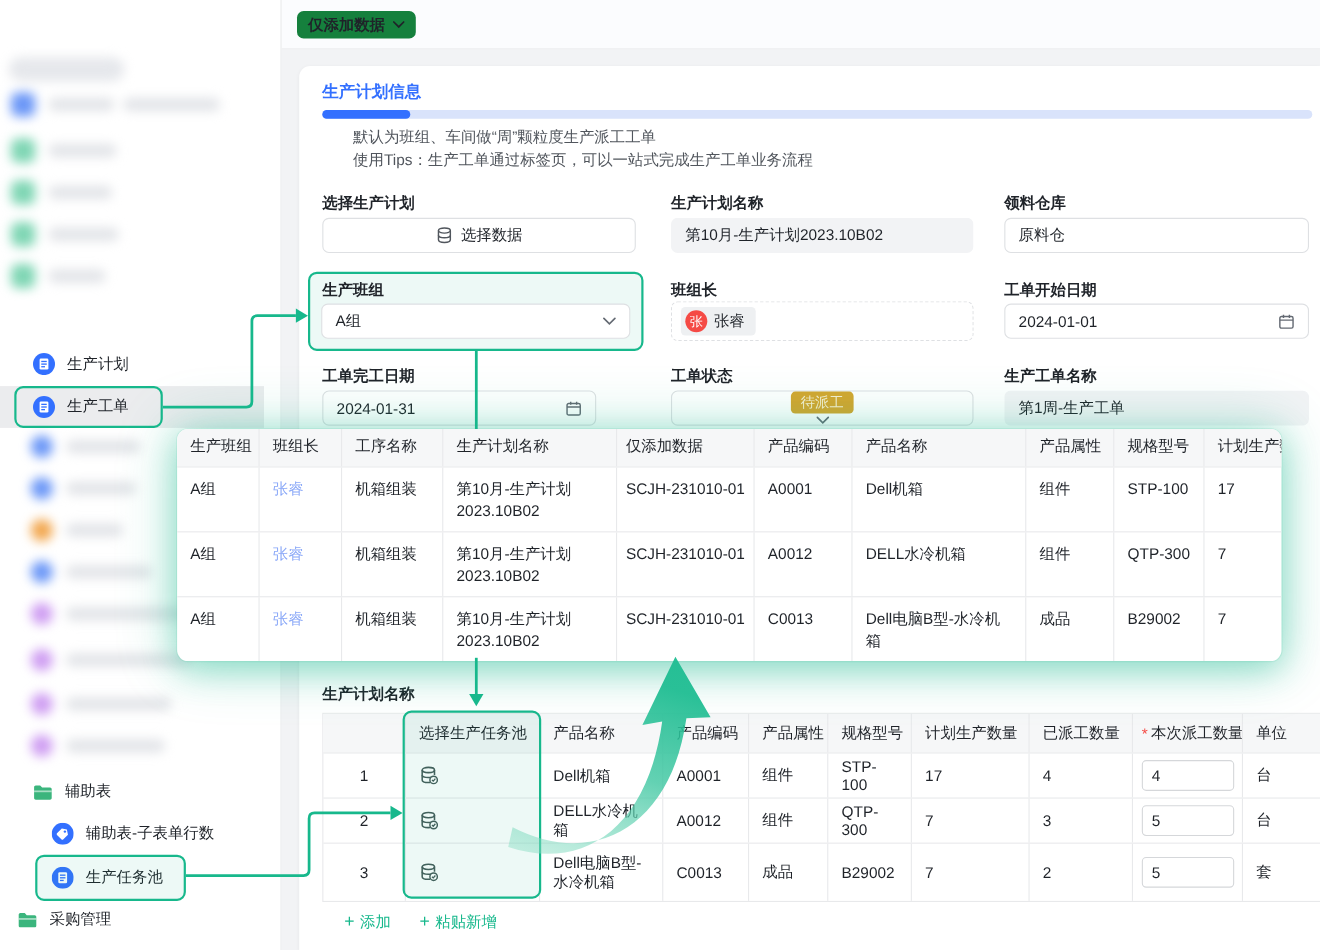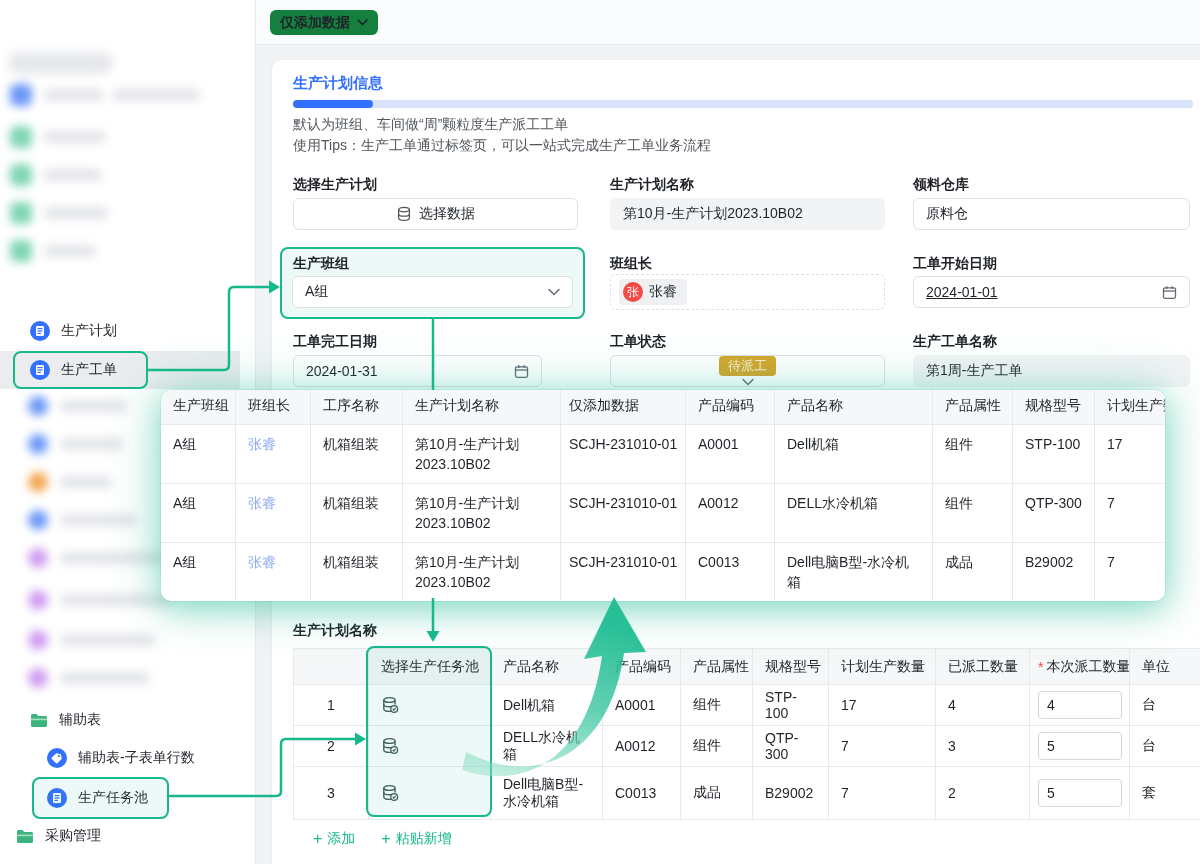--- a/index.html
+++ b/index.html
@@ -42,21 +42,21 @@
   
   .topbar{position:absolute;left:256px;top:0;right:0;height:44px;background:#fbfcfe;border-bottom:1px solid var(--border);z-index:1;}
   .mode-btn{position:absolute;left:14px;top:10px;height:25px;display:flex;align-items:center;gap:7px;padding:0 10px;background:#15803d;border:none;border-radius:6px;font-family:inherit;font-size:14px;font-weight:600;color:var(--ink);cursor:pointer;}
   .main-bg{position:absolute;left:256px;top:45px;right:0;bottom:0;background:#f2f3f5;}
   .card{position:absolute;left:272px;top:60px;width:928px;height:804px;background:#fff;border-radius:10px 0 0 0;box-shadow:0 1px 4px rgba(31,35,41,.05);z-index:1;}
   
   .abs{position:absolute;z-index:3;}
   .tab{font-size:15px;font-weight:600;color:var(--blue);cursor:pointer;}
   .progress{left:293px;top:100px;width:900px;height:8px;background:#d9e3fb;border-radius:4px;}
   .progress i{display:block;width:80px;height:8px;background:var(--blue);border-radius:4px;}
-  .desc{font-size:14px;color:var(--muted);line-height:20px;}
+  .desc{font-size:14px;color:var(--muted);line-height:20px;margin-left:28px;}
   .lbl{font-size:14px;font-weight:600;z-index:4;}
   .fld{height:32px;border:1px solid var(--fieldborder);border-radius:6px;background:#fff;font-size:14px;display:flex;align-items:center;padding:0 12px;box-sizing:border-box;z-index:4;}
   .fld.readonly{background:#f2f3f5;border-color:transparent;}
   .fld .grow{flex:1}
   .fld .right-ic{display:flex;color:#646a73;}
   .fld.btnlike{justify-content:center;gap:7px;cursor:pointer;font-weight:500;}
   .fld.dashed{border-style:dashed;height:36px;}
   .chip{display:flex;align-items:center;gap:6px;background:#eef0f2;border-radius:4px;padding:3px 10px 3px 4px;font-size:14px;}
   .avatar{width:20px;height:20px;border-radius:50%;background:#f54a45;color:#fff;font-size:12px;display:flex;align-items:center;justify-content:center;}
   .tag{background:#d4a62f;color:#f7efcf;font-size:13px;border-radius:4px;padding:3px 9px;line-height:14px;}
@@ -254,21 +254,21 @@
     </span>
 </div>
 <div class="abs lbl" style="left:610px;top:255px;">班组长</div>
 <div class="abs fld dashed" style="left:610px;top:274px;width:275px;padding:0 8px;">
   <span class="chip">
     <span class="avatar">张</span>
     <span>张睿</span>
   </span>
 </div>
 <div class="abs lbl" style="left:913px;top:255px;">工单开始日期</div>
-<div class="abs fld" style="left:913px;top:276px;width:277px;text-decoration:underline;">
+<div class="abs fld" style="left:913px;top:276px;width:277px;">
   <span class="grow">2024-01-01</span>
   <span class="right-ic">
       <svg width="15" height="15" viewBox="0 0 15 15">
         <rect x="1.5" y="2.8" width="12" height="10.5" rx="1.5" fill="none" stroke="#646a73" stroke-width="1.3"></rect>
         <line x1="1.5" y1="6" x2="13.5" y2="6" stroke="#646a73" stroke-width="1.3"></line>
         <line x1="4.8" y1="1.2" x2="4.8" y2="4" stroke="#646a73" stroke-width="1.3"></line>
         <line x1="10.2" y1="1.2" x2="10.2" y2="4" stroke="#646a73" stroke-width="1.3"></line>
       </svg>
     </span>
 </div>

